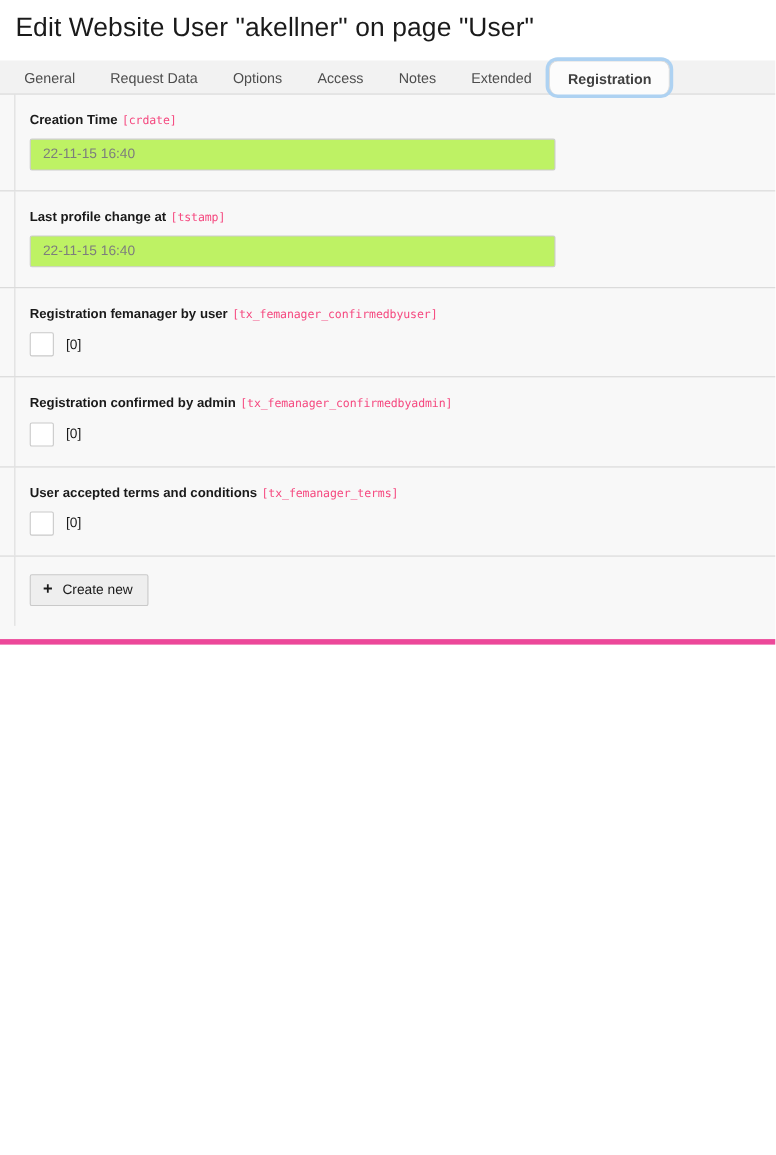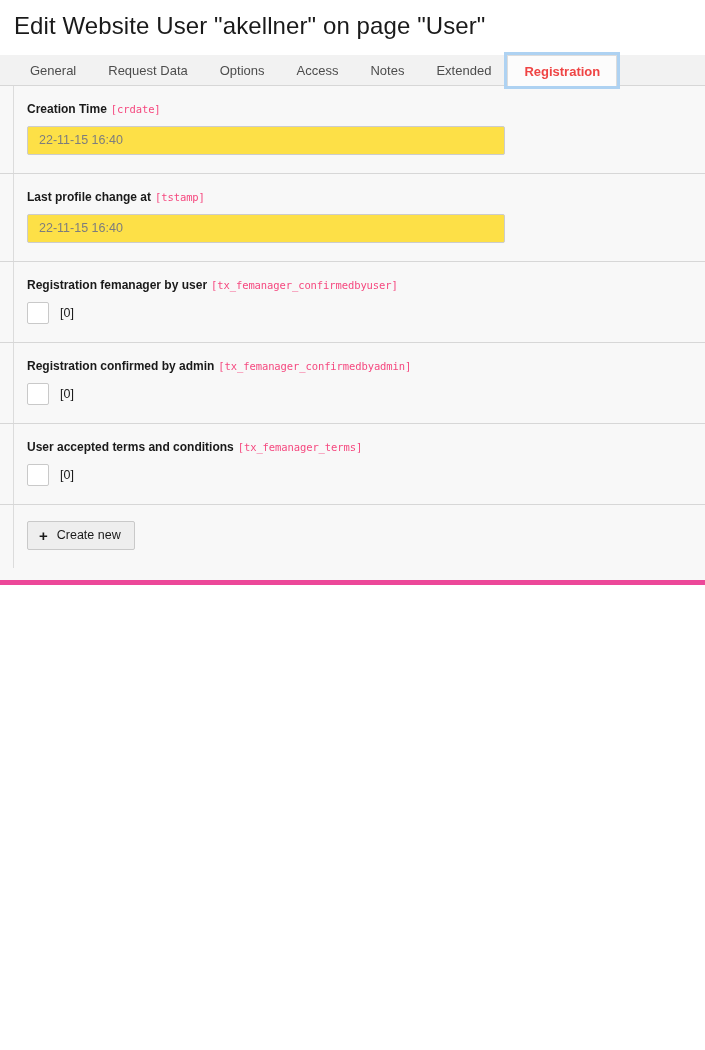--- a/index.html
+++ b/index.html
@@ -27,49 +27,50 @@
     white-space: nowrap;
   }
 
   
   .tab-bar {
     position: relative;
     margin-top: 17px;
     height: 31px;
     background: #f2f2f2;
     border-bottom: 1px solid #d7d7d7;
-    padding-left: 14px;
+    padding-left: 6px;
     box-sizing: border-box;
     display: flex;
     align-items: stretch;
   }
   .tab {
     display: flex;
     align-items: center;
     padding: 0 16px;
     font-size: 13px;
     color: #4d4d4d;
     line-height: 1;
     white-space: nowrap;
     cursor: pointer;
     background: transparent;
     border: 0;
     font-family: "Liberation Sans", sans-serif;
   }
   .tab.active {
     position: relative;
     background: #fcfcfc;
-    color: #ef4444;
+    color: #404040;
     font-weight: 700;
     box-shadow: 0 0 0 3px #aed2f2;
     border-left: 1px solid #dcdcdc;
     border-right: 1px solid #dcdcdc;
     border-top: 1px solid #dcdcdc;
     margin-bottom: -1px;
     z-index: 3;
+    border-radius: 8px;
   }
 
   
   .form-body {
     background: #f8f8f8;
     border-bottom: 5px solid #ec4899;
     padding-bottom: 12px;
   }
   .palette {
     position: relative;
@@ -99,21 +100,21 @@
     margin-left: 4px;
     letter-spacing: -0.1px;
   }
 
   
   .input-disabled {
     display: block;
     width: 478px;
     height: 29px;
     box-sizing: border-box;
-    background: #fde047;
+    background: #bef264;
     border: 1px solid #cccccc;
     border-radius: 2px;
     color: #7d7d7d;
     font-size: 12.5px;
     font-family: "Liberation Sans", sans-serif;
     padding: 0 11px;
     line-height: 27px;
     white-space: nowrap;
     overflow: hidden;
   }

